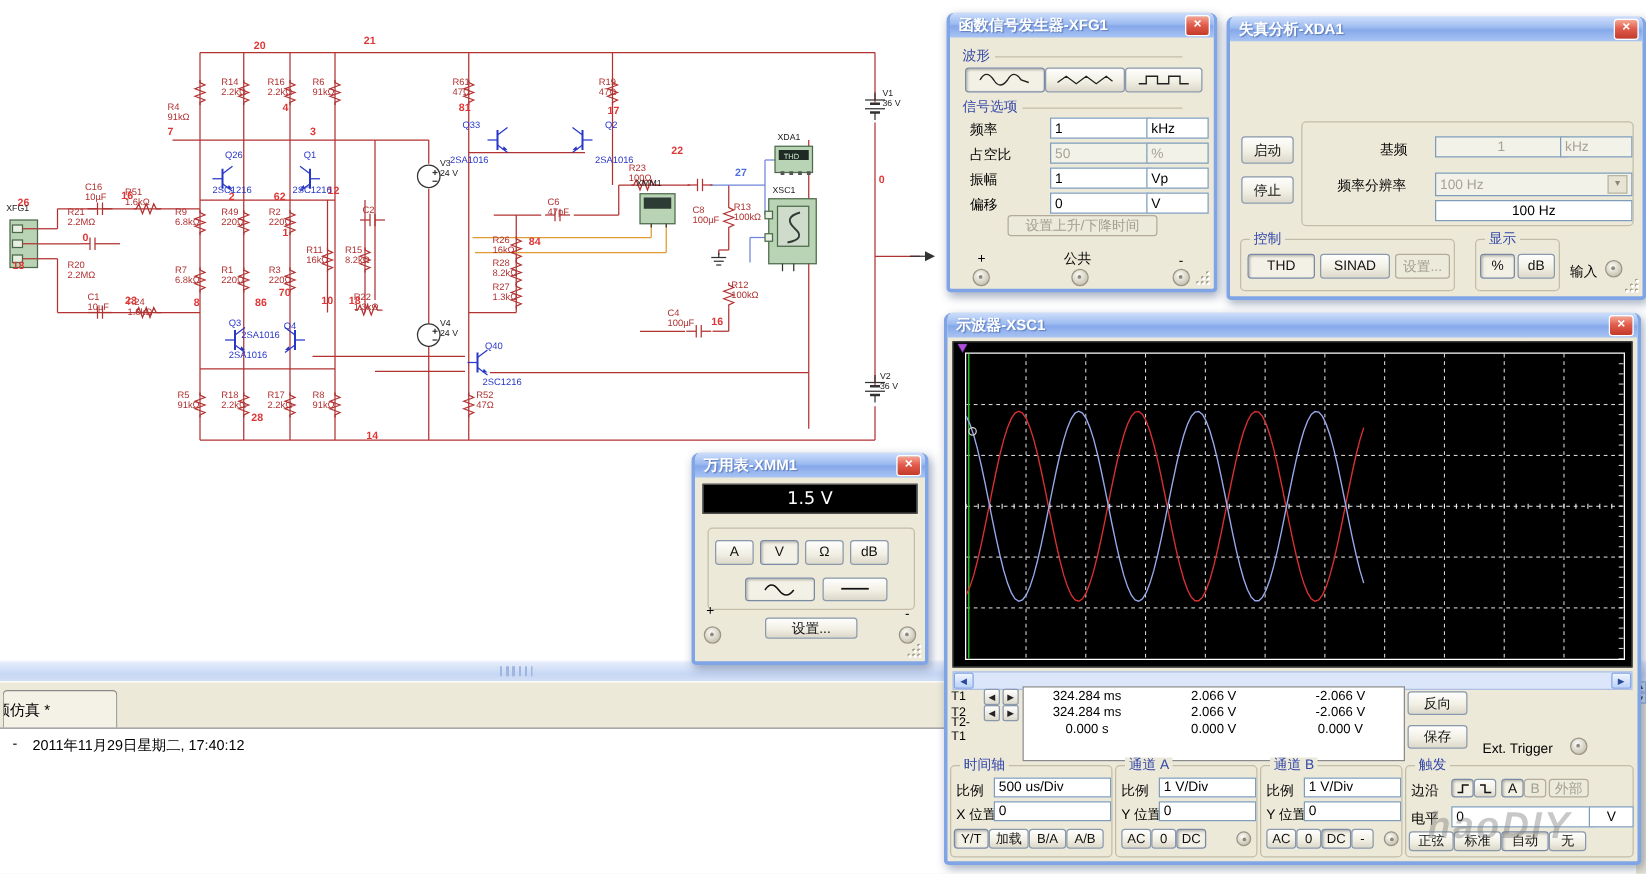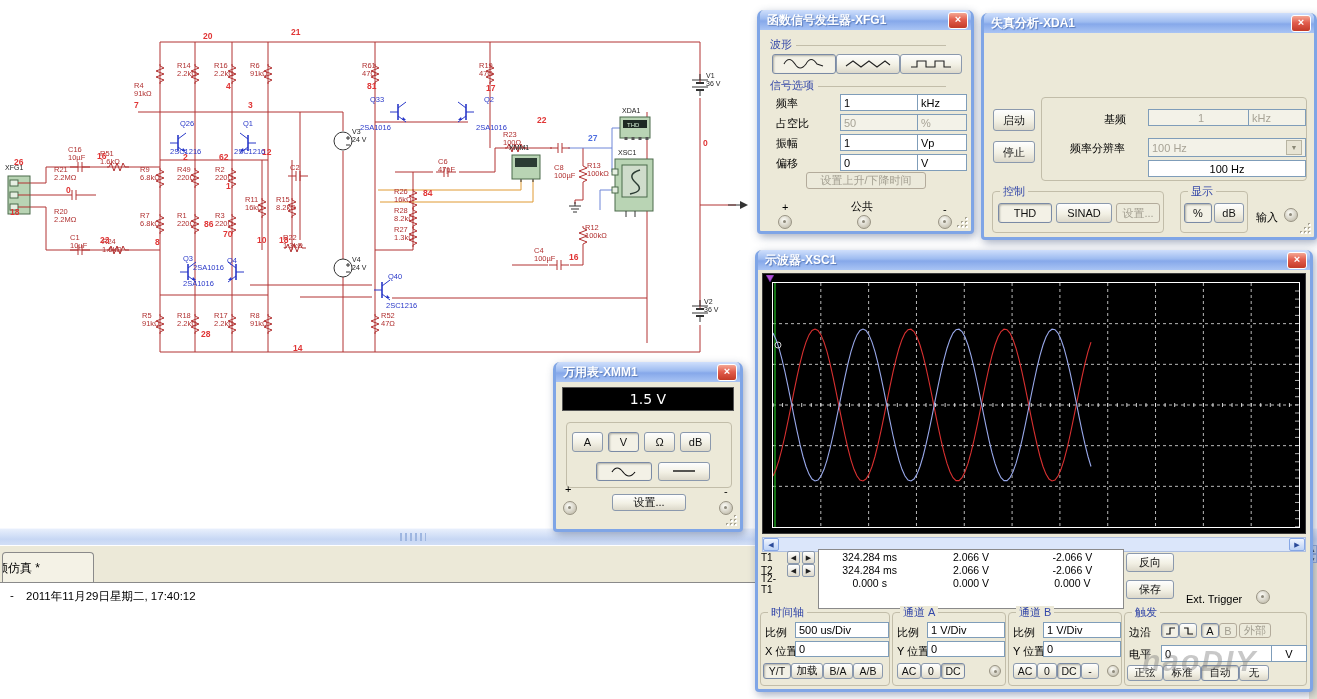--- a/index.html
+++ b/index.html
@@ -563,21 +563,21 @@
         <div class="slbl net" style="left: 66px; top: 186px;">0</div>
         <div class="slbl net" style="left: 203px; top: 32px;">20</div>
         <div class="slbl net" style="left: 291px; top: 28px;">21</div>
         <div class="slbl net" style="left: 134px; top: 101px;">7</div>
         <div class="slbl net" style="left: 226px; top: 82px;">4</div>
         <div class="slbl net" style="left: 248px; top: 101px;">3</div>
         <div class="slbl net" style="left: 183px; top: 153px;">2</div>
         <div class="slbl net" style="left: 219px; top: 153px;">62</div>
         <div class="slbl net" style="left: 262px; top: 148px;">12</div>
         <div class="slbl net" style="left: 226px; top: 182px;">1</div>
-        <div class="slbl net" style="left: 187px; top: 220px; padding-left: 17px;">86</div>
+        <div class="slbl net" style="left: 187px; top: 238px; padding-left: 17px;">86</div>
         <div class="slbl net" style="left: 223px; top: 230px;">70</div>
         <div class="slbl net" style="left: 155px; top: 238px;">8</div>
         <div class="slbl net" style="left: 257px; top: 236px;">10</div>
         <div class="slbl net" style="left: 279px; top: 236px;">18</div>
         <div class="slbl net" style="left: 201px; top: 330px;">28</div>
         <div class="slbl net" style="left: 293px; top: 344px;">14</div>
         <div class="slbl net" style="left: 367px; top: 82px;">81</div>
         <div class="slbl net" style="left: 486px; top: 84px;">17</div>
         <div class="slbl net" style="left: 537px; top: 116px;">22</div>
         <div class="slbl net" style="left: 423px; top: 189px;">84</div>

